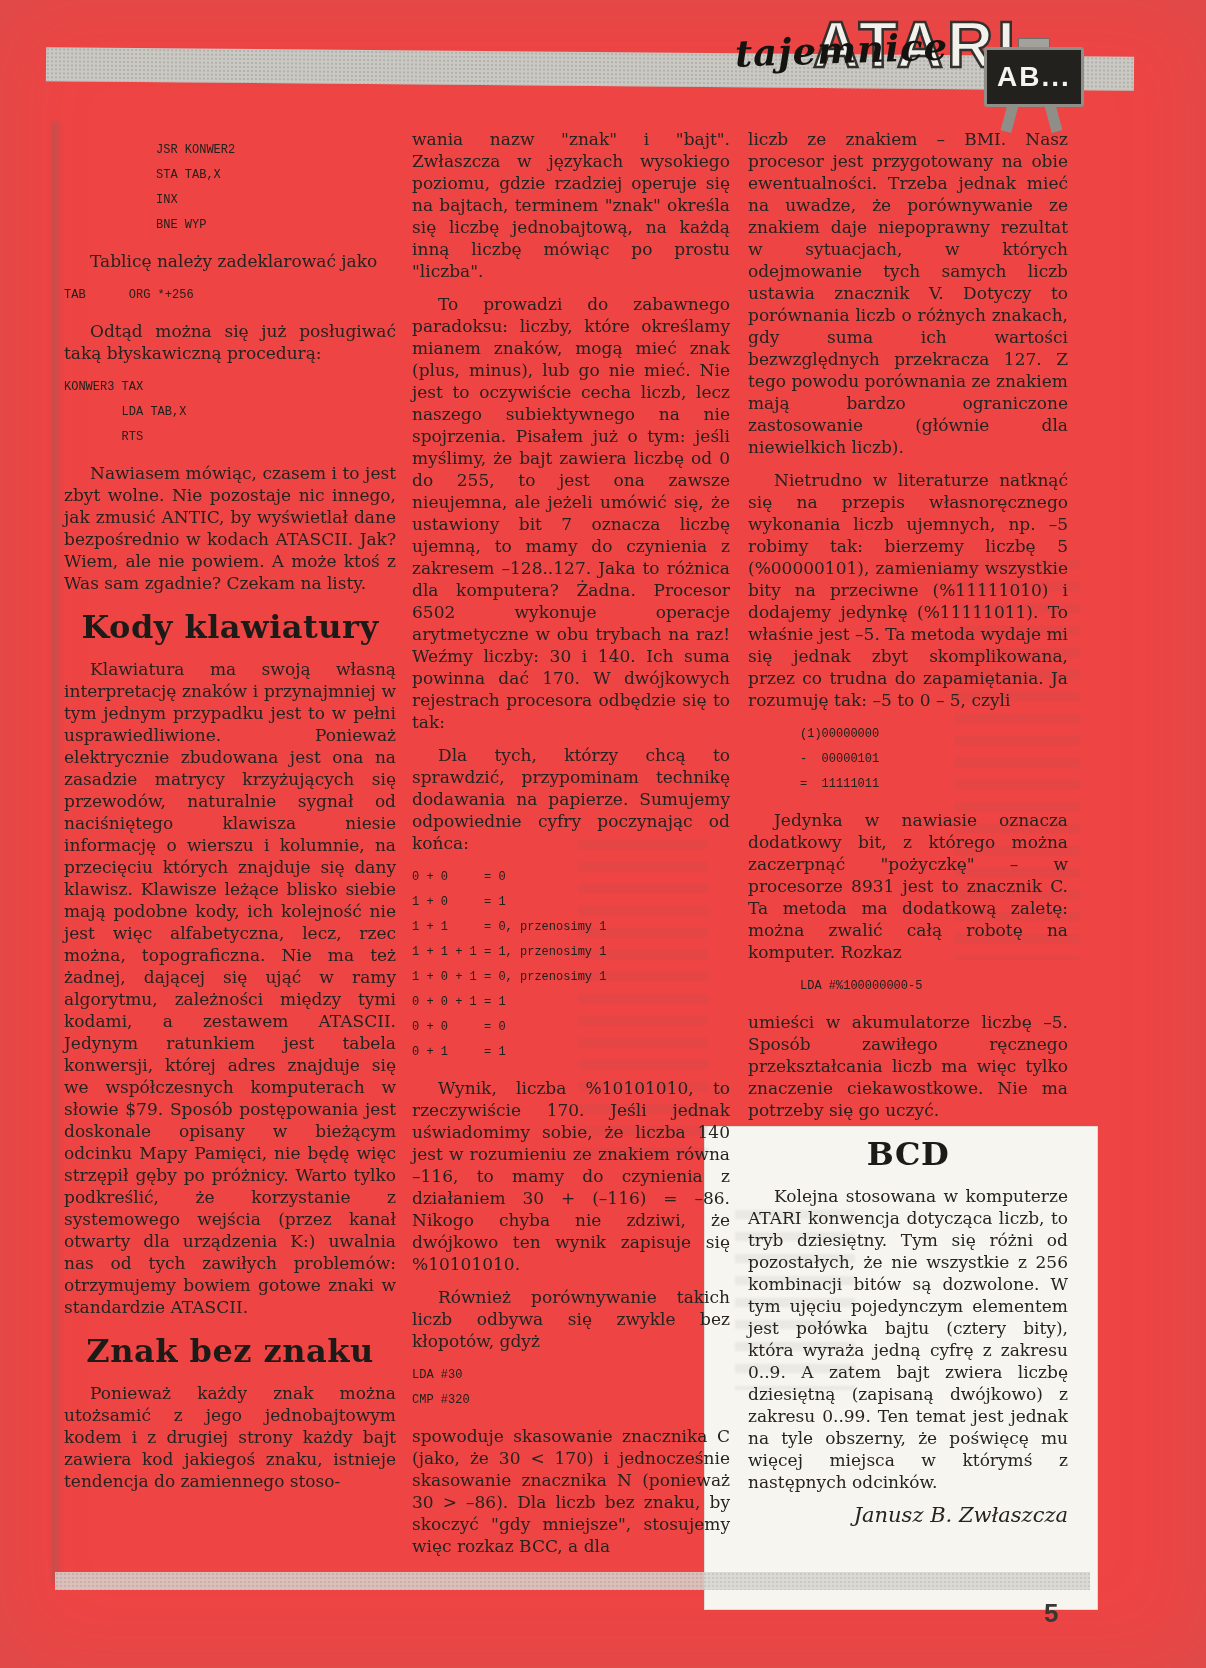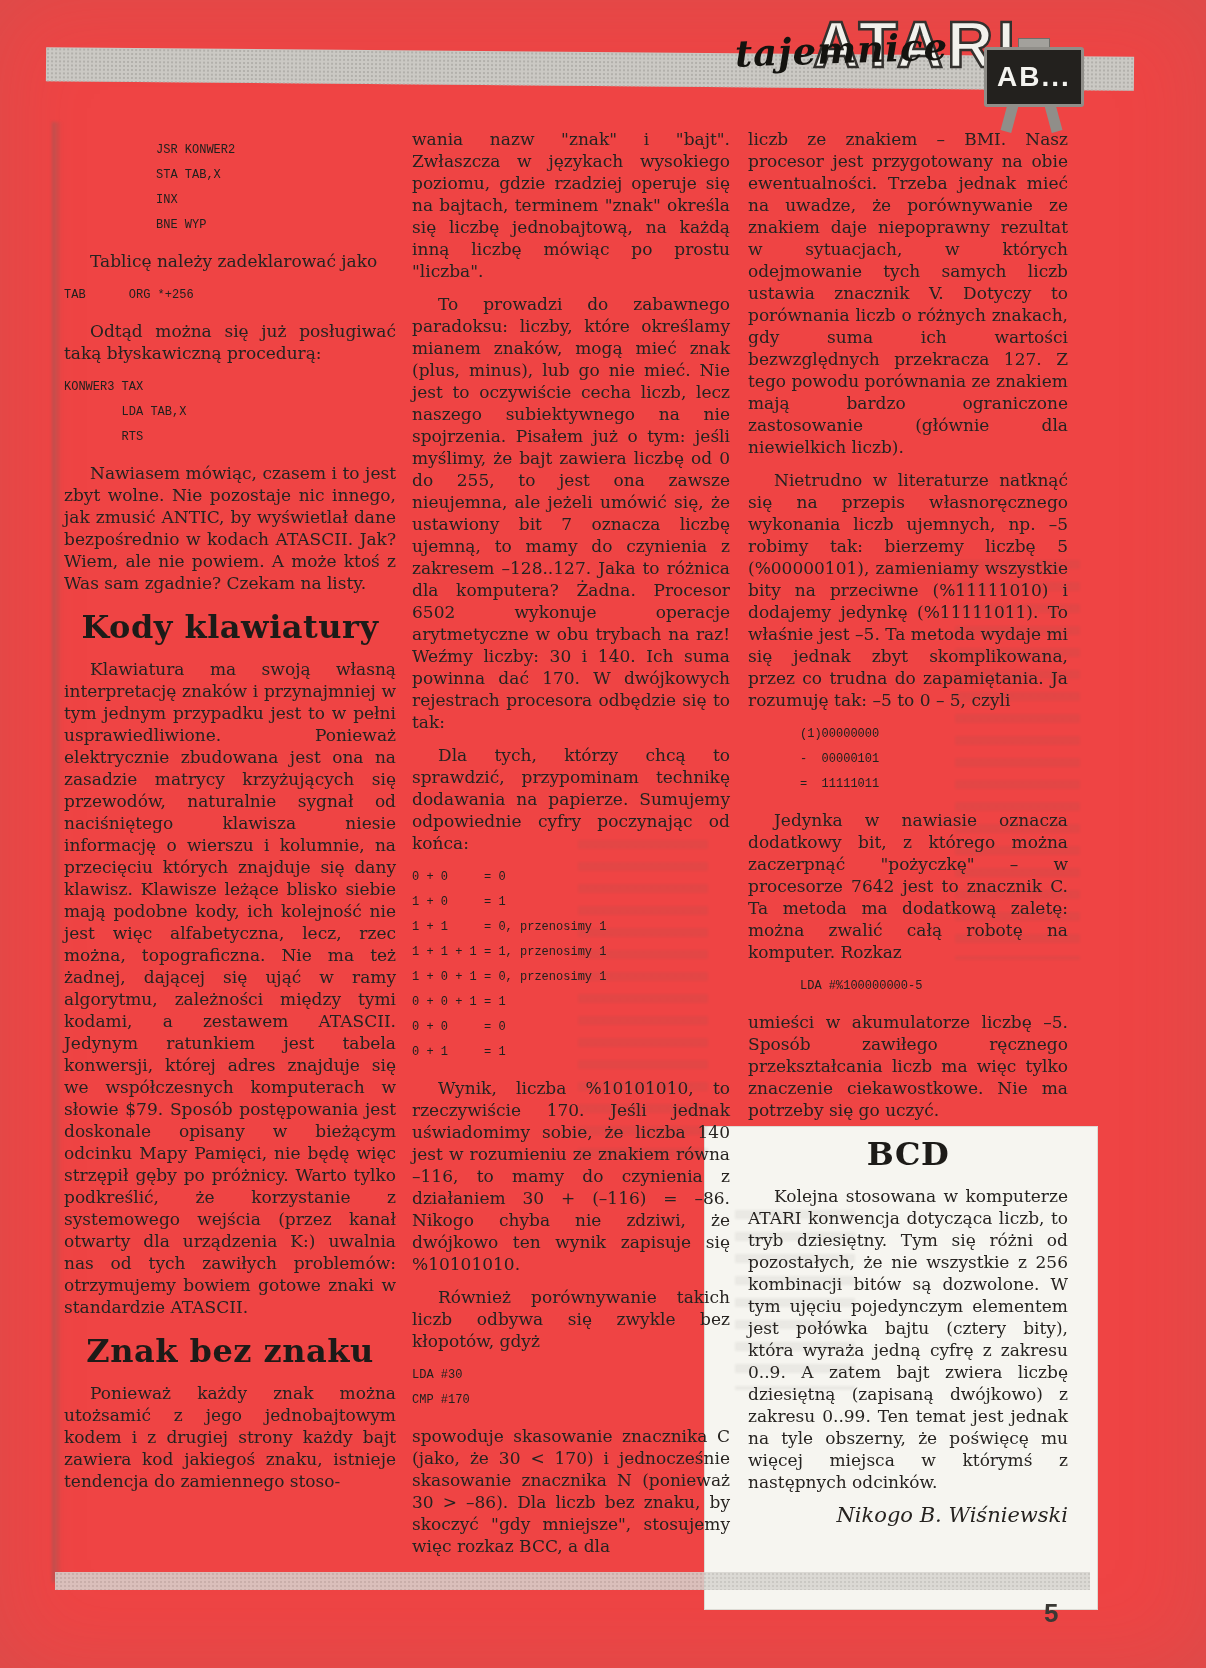--- a/index.html
+++ b/index.html
@@ -123,32 +123,32 @@
 1 + 0     = 1
 1 + 1     = 0, przenosimy 1
 1 + 1 + 1 = 1, przenosimy 1
 1 + 0 + 1 = 0, przenosimy 1
 0 + 0 + 1 = 1
 0 + 0     = 0
 0 + 1     = 1</pre>
     <p>Wynik, liczba %10101010, to rzeczywiście 170. Jeśli jednak uświadomimy sobie, że liczba 140 jest w rozumieniu ze znakiem równa –116, to mamy do czynienia z działaniem 30 + (–116) = –86. Nikogo chyba nie zdziwi, że dwójkowo ten wynik zapisuje się %10101010.</p>
     <p>Również porównywanie takich liczb odbywa się zwykle bez kłopotów, gdyż</p>
     <pre class="code">LDA #30
-CMP #170</pre>
+CMP #320</pre>
     <p class="cont">spowoduje skasowanie znacznika C (jako, że 30 &lt; 170) i jednocześnie skasowanie znacznika N (ponieważ 30 &gt; –86). Dla liczb bez znaku, by skoczyć "gdy mniejsze", stosujemy więc rozkaz BCC, a dla</p>
   </div>
 
   <div class="col col-right">
     <p class="cont">liczb ze znakiem – BMI. Nasz procesor jest przygotowany na obie ewentualności. Trzeba jednak mieć na uwadze, że porównywanie ze znakiem daje niepoprawny rezultat w sytuacjach, w których odejmowanie tych samych liczb ustawia znacznik V. Dotyczy to porównania liczb o różnych znakach, gdy suma ich wartości bezwzględnych przekracza 127. Z tego powodu porównania ze znakiem mają bardzo ograniczone zastosowanie (głównie dla niewielkich liczb).</p>
     <p>Nietrudno w literaturze natknąć się na przepis własnoręcznego wykonania liczb ujemnych, np. –5 robimy tak: bierzemy liczbę 5 (%00000101), zamieniamy wszystkie bity na przeciwne (%11111010) i dodajemy jedynkę (%11111011). To właśnie jest –5. Ta metoda wydaje mi się jednak zbyt skomplikowana, przez co trudna do zapamiętania. Ja rozumuję tak: –5 to 0 – 5, czyli</p>
     <pre class="code ind-sm">(1)00000000
 -  00000101
 =  11111011</pre>
-    <p>Jedynka w nawiasie oznacza dodatkowy bit, z którego można zaczerpnąć "pożyczkę" – w procesorze 7642 jest to znacznik C. Ta metoda ma dodatkową zaletę: można zwalić całą robotę na komputer. Rozkaz</p>
+    <p>Jedynka w nawiasie oznacza dodatkowy bit, z którego można zaczerpnąć "pożyczkę" – w procesorze 8931 jest to znacznik C. Ta metoda ma dodatkową zaletę: można zwalić całą robotę na komputer. Rozkaz</p>
     <pre class="code ind-sm">LDA #%100000000-5</pre>
     <p class="cont">umieści w akumulatorze liczbę –5. Sposób zawiłego ręcznego przekształcania liczb ma więc tylko znaczenie ciekawostkowe. Nie ma potrzeby się go uczyć.</p>
     <h2>BCD</h2>
     <p>Kolejna stosowana w komputerze ATARI konwencja dotycząca liczb, to tryb dziesiętny. Tym się różni od pozostałych, że nie wszystkie z 256 kombinacji bitów są dozwolone. W tym ujęciu pojedynczym elementem jest połówka bajtu (cztery bity), która wyraża jedną cyfrę z zakresu 0..9. A zatem bajt zwiera liczbę dziesiętną (zapisaną dwójkowo) z zakresu 0..99. Ten temat jest jednak na tyle obszerny, że poświęcę mu więcej miejsca w którymś z następnych odcinków.</p>
-    <p class="byline">Nikogo B. Wiśniewski</p>
+    <p class="byline">Janusz B. Zwłaszcza</p>
   </div>
 
   <div class="page-number">5</div>
 </div>
 
 </body></html>

